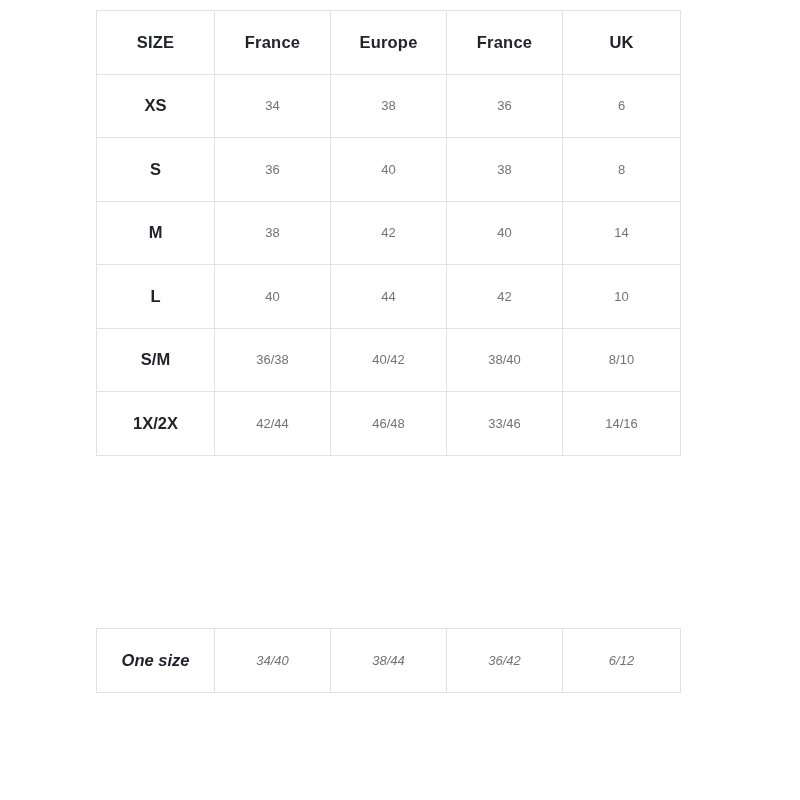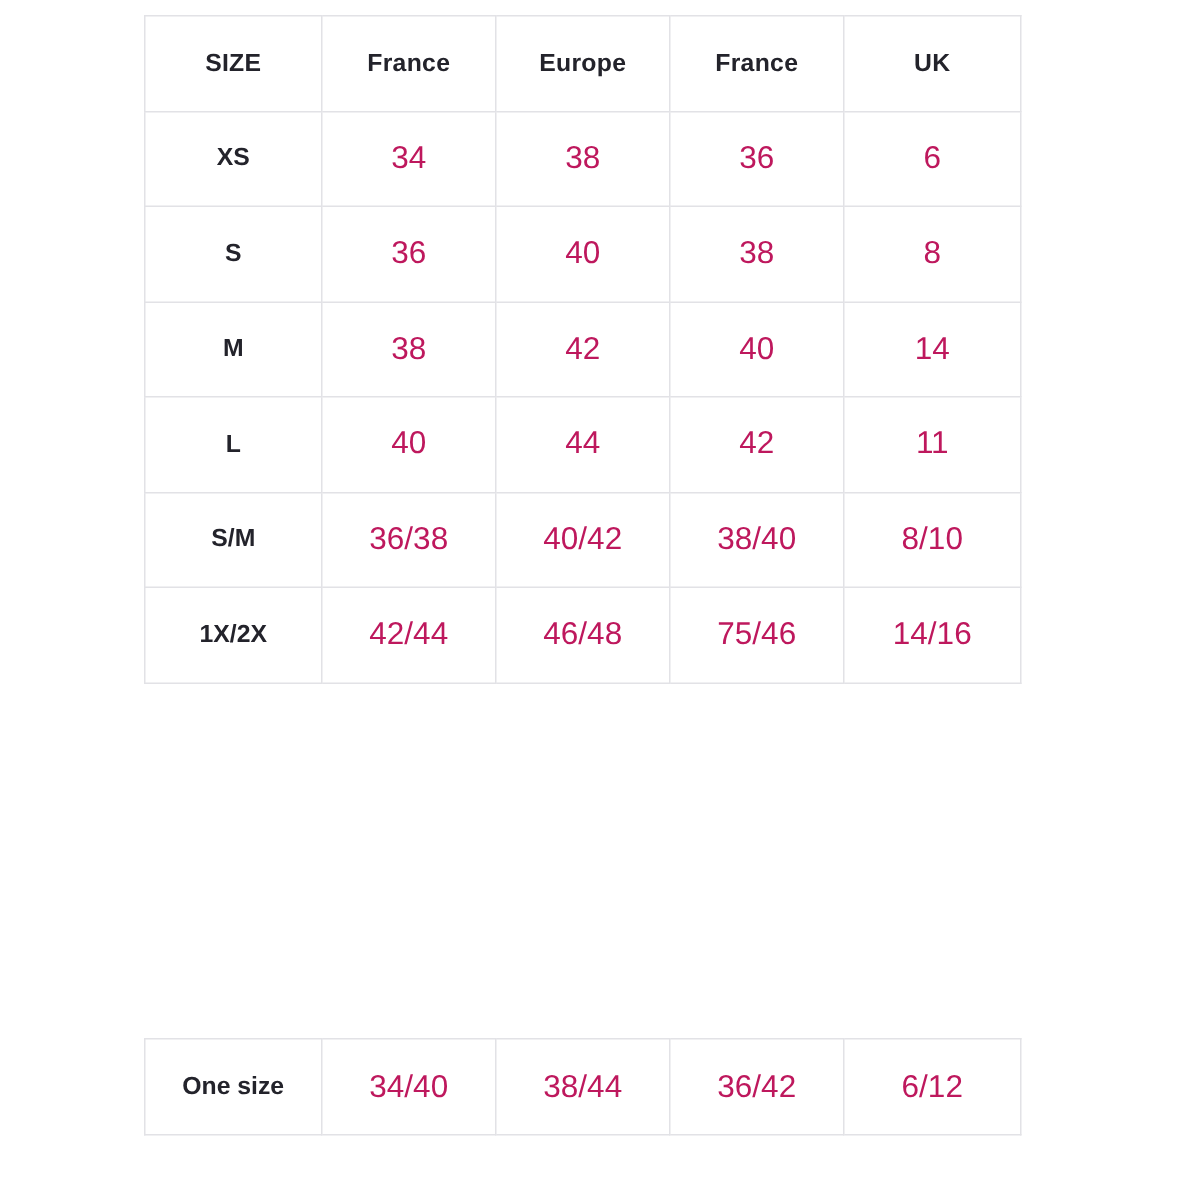--- a/index.html
+++ b/index.html
@@ -19,21 +19,21 @@
     height: 800px;
     position: relative;
     background: #ffffff;
   }
   .table-wrap {
     position: absolute;
     left: 96px;
     width: 584px;
   }
   #main-table-wrap { top: 10px; }
-  #second-table-wrap { top: 692px; }
+  #second-table-wrap { top: 628px; font-style: italic; }
 
   table {
     border-collapse: collapse;
     width: 584px;
     table-layout: fixed;
   }
   td, th {
     border: 1px solid #e2e2e6;
     text-align: center;
     vertical-align: middle;
@@ -54,22 +54,22 @@
     font-size: 16.5px;
     letter-spacing: 0.2px;
     color: #23232b;
   }
   .rowlabel {
     font-weight: bold;
     font-size: 16.5px;
     color: #23232b;
   }
   .cellval {
-    font-size: 21px;
-    color: #be185d;
+    font-size: 13px;
+    color: #737373;
   }
 </style>
 </head>
 <body>
 
 <div class="page">
 
   <div class="table-wrap" id="main-table-wrap">
     <table id="main-table">
       <colgroup>
@@ -108,34 +108,34 @@
           <td class="cellval">38</td>
           <td class="cellval">42</td>
           <td class="cellval">40</td>
           <td class="cellval">14</td>
         </tr>
         <tr>
           <td class="rowlabel">L</td>
           <td class="cellval">40</td>
           <td class="cellval">44</td>
           <td class="cellval">42</td>
-          <td class="cellval">11</td>
+          <td class="cellval">10</td>
         </tr>
         <tr>
           <td class="rowlabel">S/M</td>
           <td class="cellval">36/38</td>
           <td class="cellval">40/42</td>
           <td class="cellval">38/40</td>
           <td class="cellval">8/10</td>
         </tr>
         <tr>
           <td class="rowlabel">1X/2X</td>
           <td class="cellval">42/44</td>
           <td class="cellval">46/48</td>
-          <td class="cellval">75/46</td>
+          <td class="cellval">33/46</td>
           <td class="cellval">14/16</td>
         </tr>
       </tbody>
     </table>
   </div>
 
   <div class="table-wrap" id="second-table-wrap">
     <table id="second-table">
       <colgroup>
         <col class="c0">

